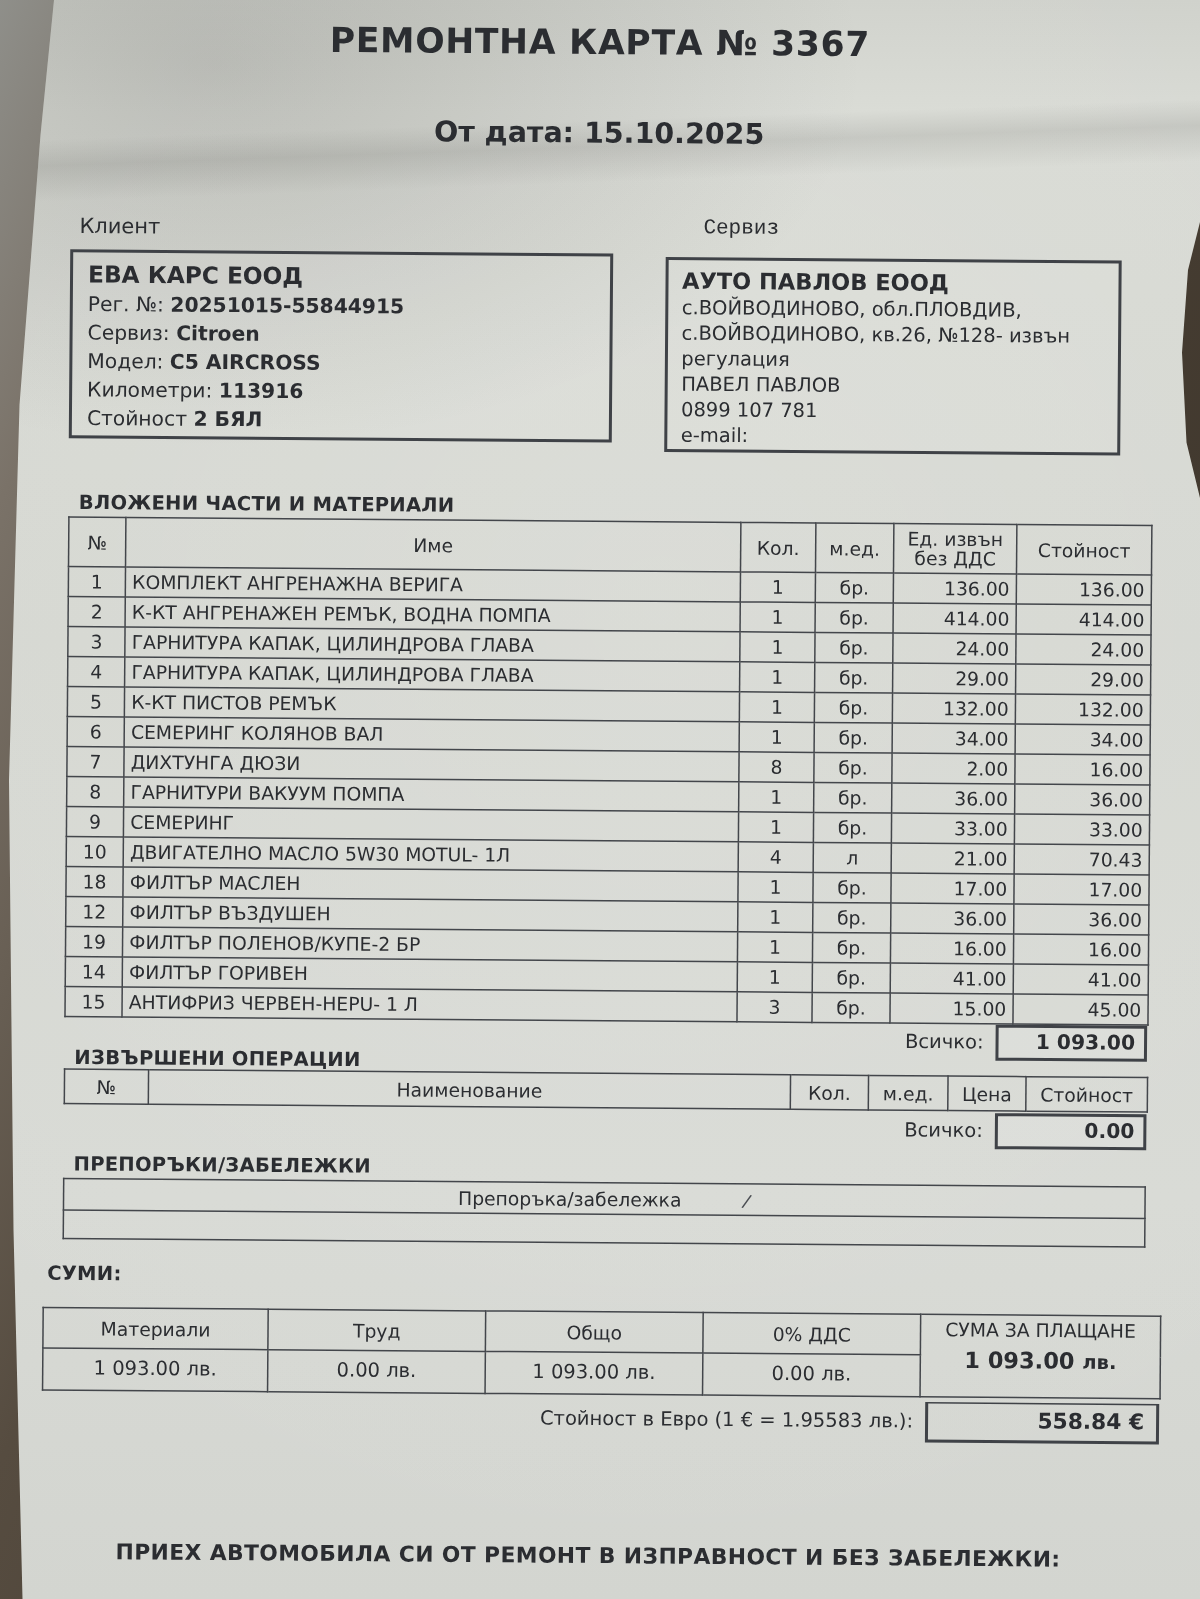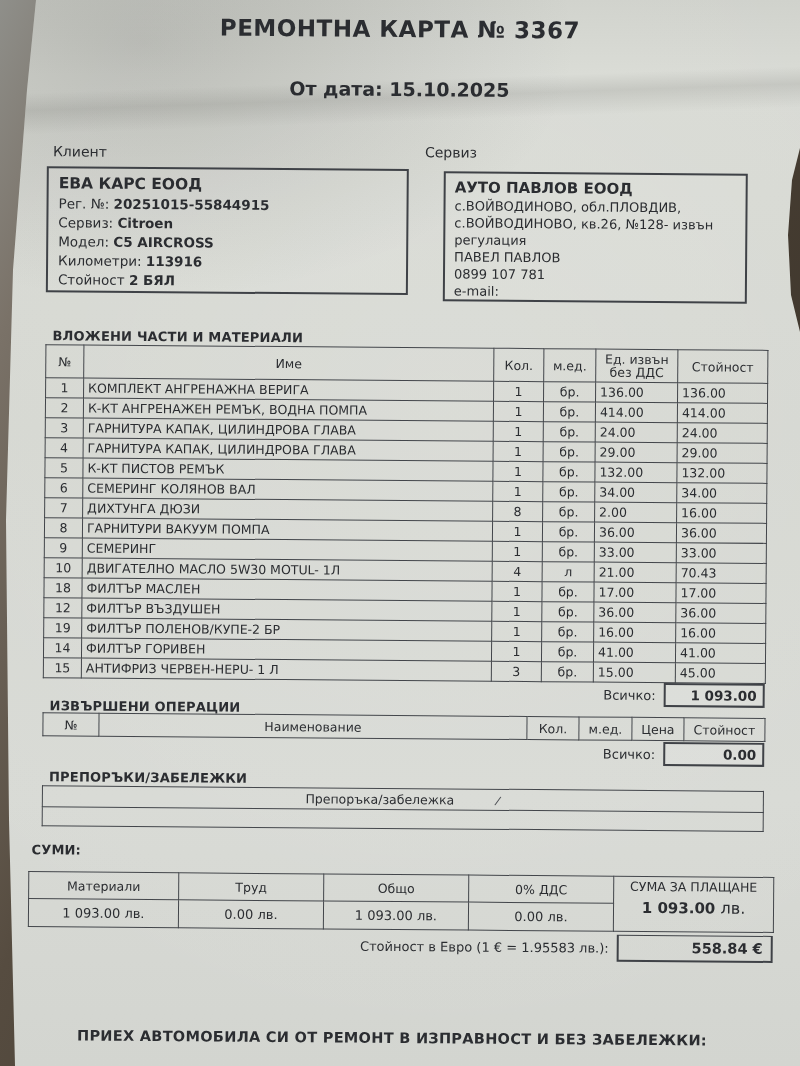--- a/index.html
+++ b/index.html
@@ -31,32 +31,32 @@
   .kv b{font-weight:bold;}
   .svc-line{font-size:13px;line-height:17px;}
 
   .section-title{font-size:13px;font-weight:bold;letter-spacing:0.2px;}
 
   table{border-collapse:collapse;table-layout:fixed;}
   .grid td,.grid th{border:1.5px solid #43464b;font-weight:normal;overflow:hidden;white-space:nowrap;}
   .grid th{font-size:12.5px;text-align:center;padding:1px 2px;}
   .grid td{font-size:12.5px;height:19px;padding:0 4px;}
   .c{text-align:center;}
-  .r{}
+  .r{text-align:right;}
   .l{text-align:left;}
 
   .total-row{display:flex;justify-content:flex-end;align-items:center;gap:8px;}
   .total-label{font-size:13px;}
   .total-box{width:85px;border:2px solid #3f4247;font-weight:bold;font-size:13.5px;text-align:right;padding:2px 6px;background:rgba(255,255,255,0.10);}
 
   .sums-table th{height:24px;}
   .sums-table td{height:27px;font-size:13px;}
   .sum-pay-head{font-size:12.5px;text-align:center;margin-top:2px;}
   .sum-pay-val{font-size:15px;font-weight:bold;text-align:center;margin-top:4px;}
-  .sum-pay-val .cur{font-weight:normal;font-size:16px;}
+  .sum-pay-val .cur{font-weight:bold;font-size:13px;}
 
   .euro-row{display:flex;align-items:stretch;}
   .euro-label{flex:1;text-align:right;font-size:13px;align-self:center;padding-right:8px;}
   .euro-box{width:156px;border:2px solid #3f4247;border-top-width:1.5px;font-weight:bold;font-size:14.5px;text-align:right;padding:4px 8px;box-sizing:border-box;}
 
   .footer-line{left:0;right:0;text-align:center;font-size:14.5px;font-weight:bold;letter-spacing:0.3px;}
   .pen-mark{display:inline-block;margin-left:42px;transform:rotate(18deg);font-size:12px;color:#4a4d52;}
 </style>
 </head>
 <body>
@@ -71,21 +71,21 @@
     <div class="abs box-label" style="left:54px;top:146px;">Клиент</div>
     <div class="abs info-box" style="left:48px;top:169px;width:362px;height:126px;">
       <div class="party-name">ЕВА КАРС ЕООД</div>
       <div class="kv"><span>Рег. №:</span> <b>20251015-55844915</b></div>
       <div class="kv"><span>Сервиз:</span> <b>Citroen</b></div>
       <div class="kv"><span>Модел:</span> <b>C5 AIRCROSS</b></div>
       <div class="kv"><span>Километри:</span> <b>113916</b></div>
       <div class="kv"><span>Стойност</span> <b>2 БЯЛ</b></div>
     </div>
 
-    <div class="abs box-label" style="left:426px;top:144px;">Сервиз</div>
+    <div class="abs box-label" style="left:470px;top:144px;font-family:Liberation Mono, monospace;">Сервиз</div>
     <div class="abs info-box" style="left:445px;top:171px;width:304px;height:130px;padding:5px 9px;">
       <div class="party-name" style="font-size:15px;margin-bottom:1px;">АУТО ПАВЛОВ ЕООД</div>
       <div class="svc-line">с.ВОЙВОДИНОВО, обл.ПЛОВДИВ,</div>
       <div class="svc-line">с.ВОЙВОДИНОВО, кв.26, №128- извън</div>
       <div class="svc-line">регулация</div>
       <div class="svc-line">ПАВЕЛ ПАВЛОВ</div>
       <div class="svc-line">0899 107 781</div>
       <div class="svc-line">e-mail:</div>
     </div>
 

